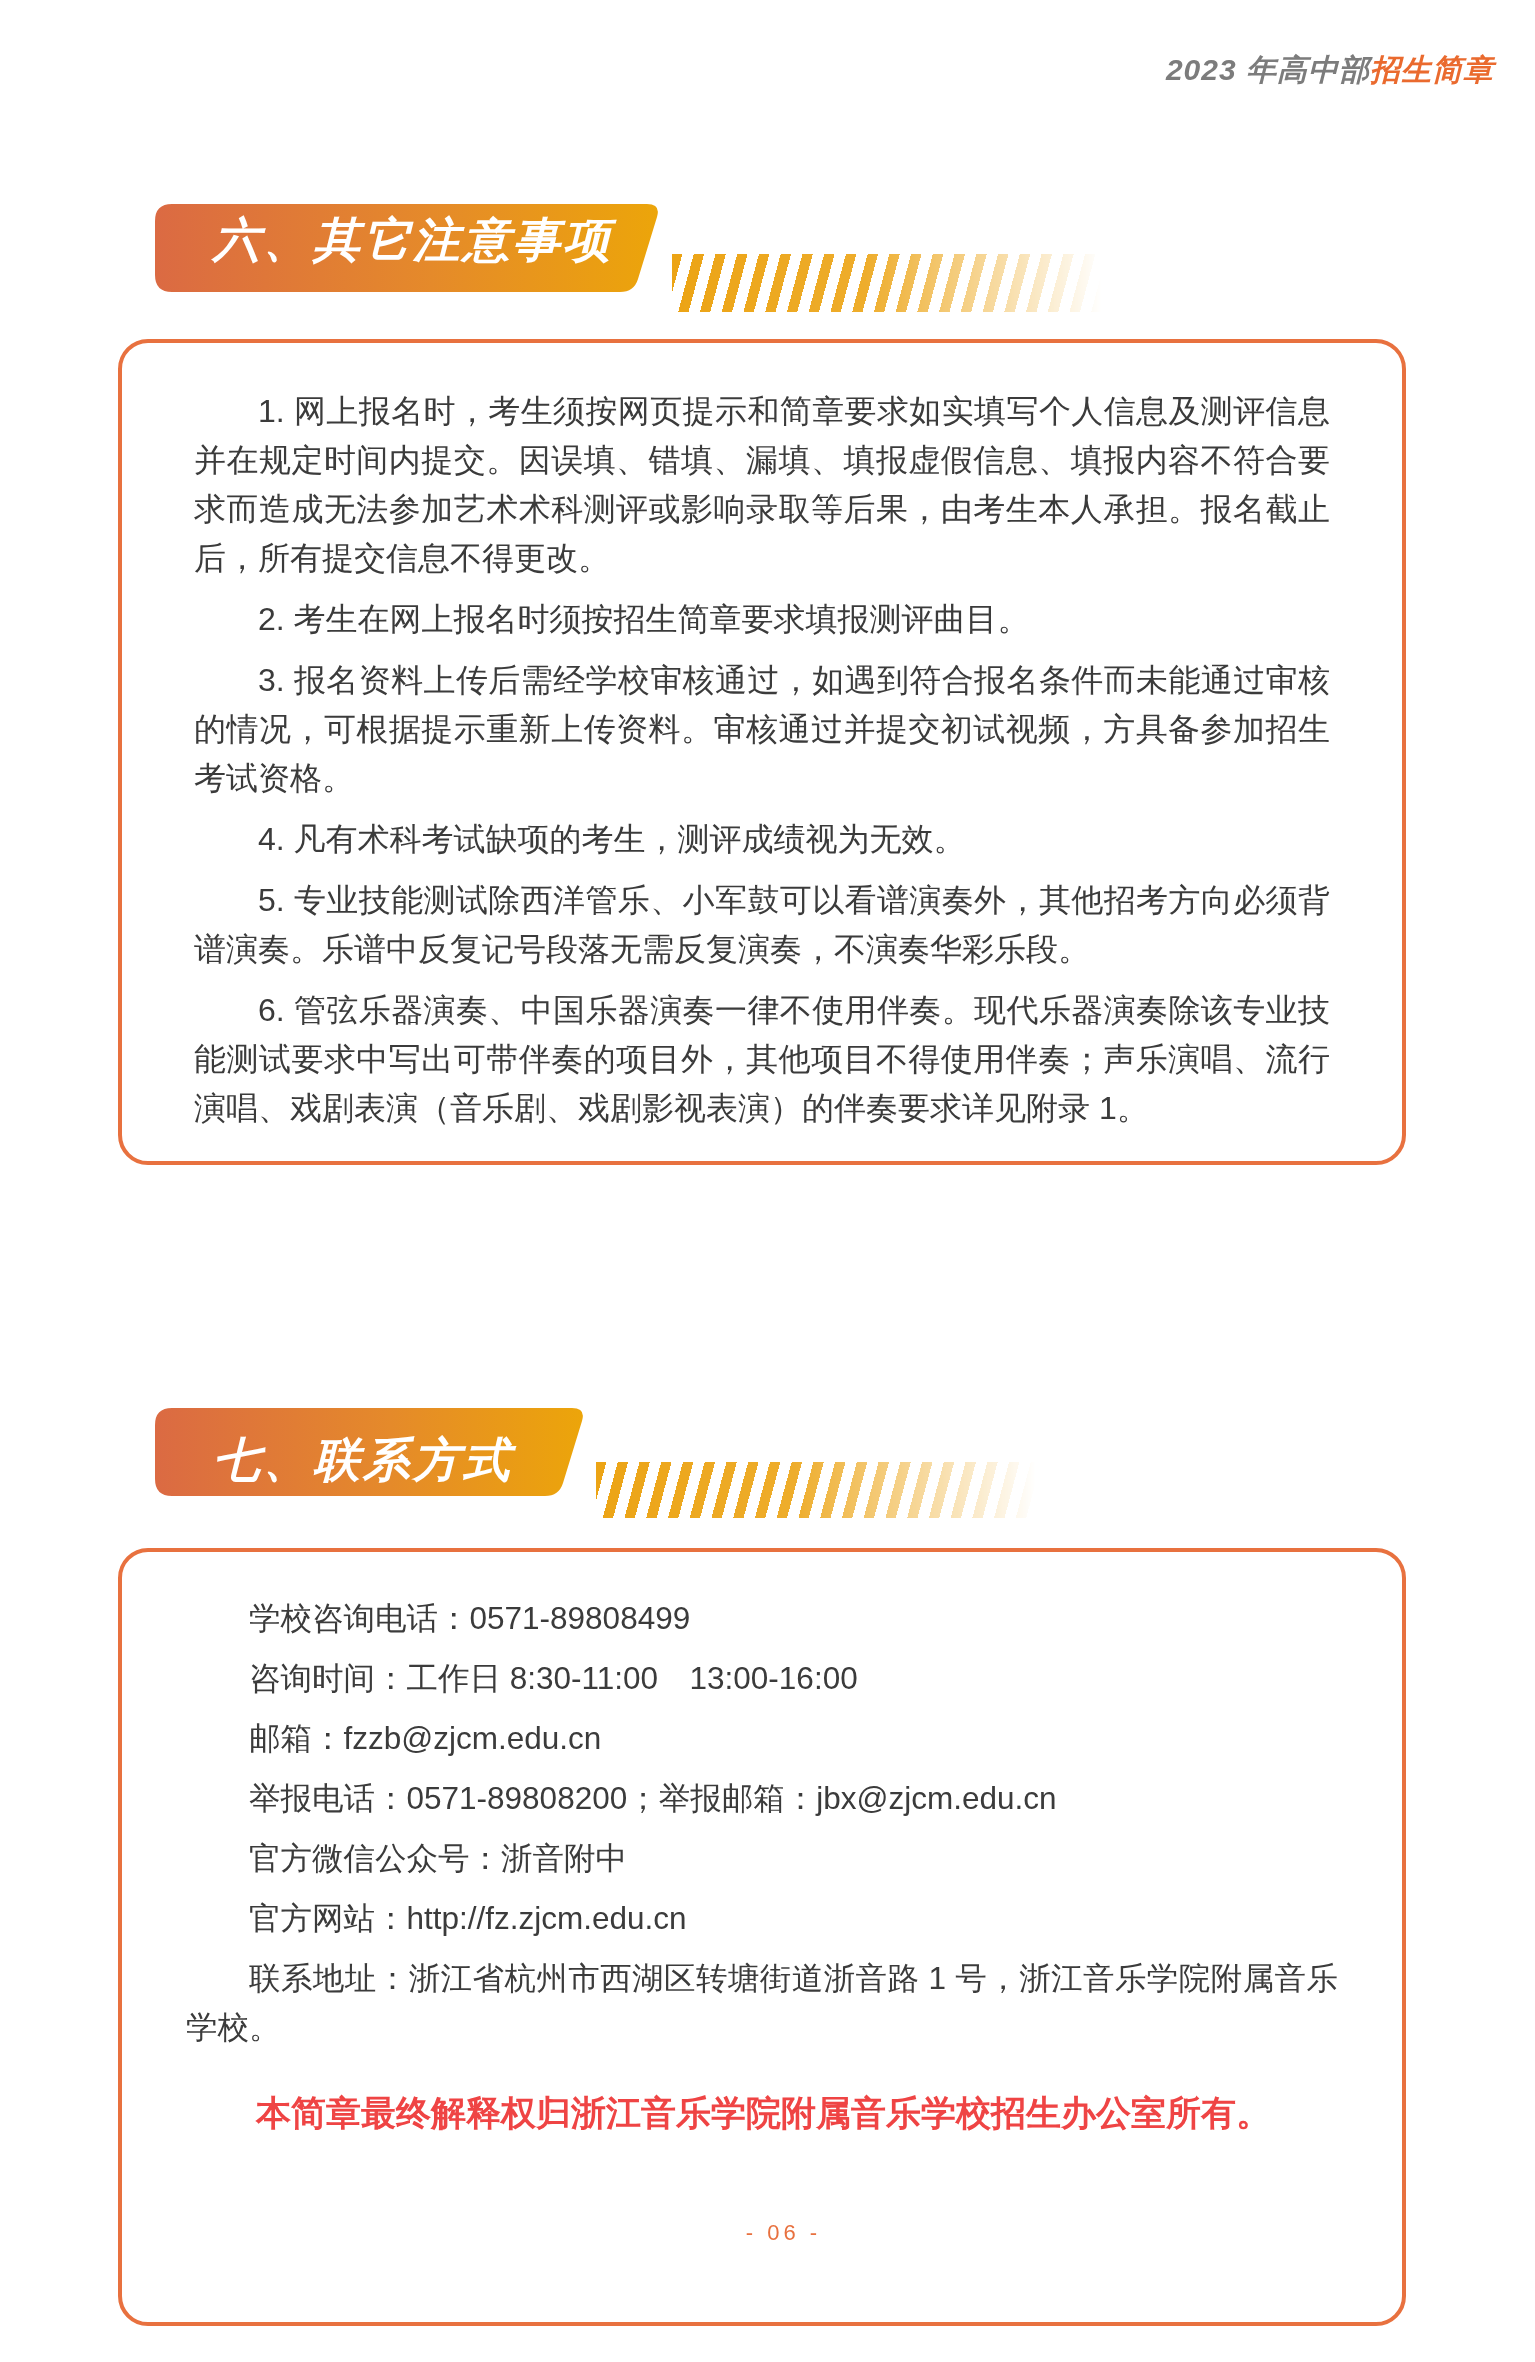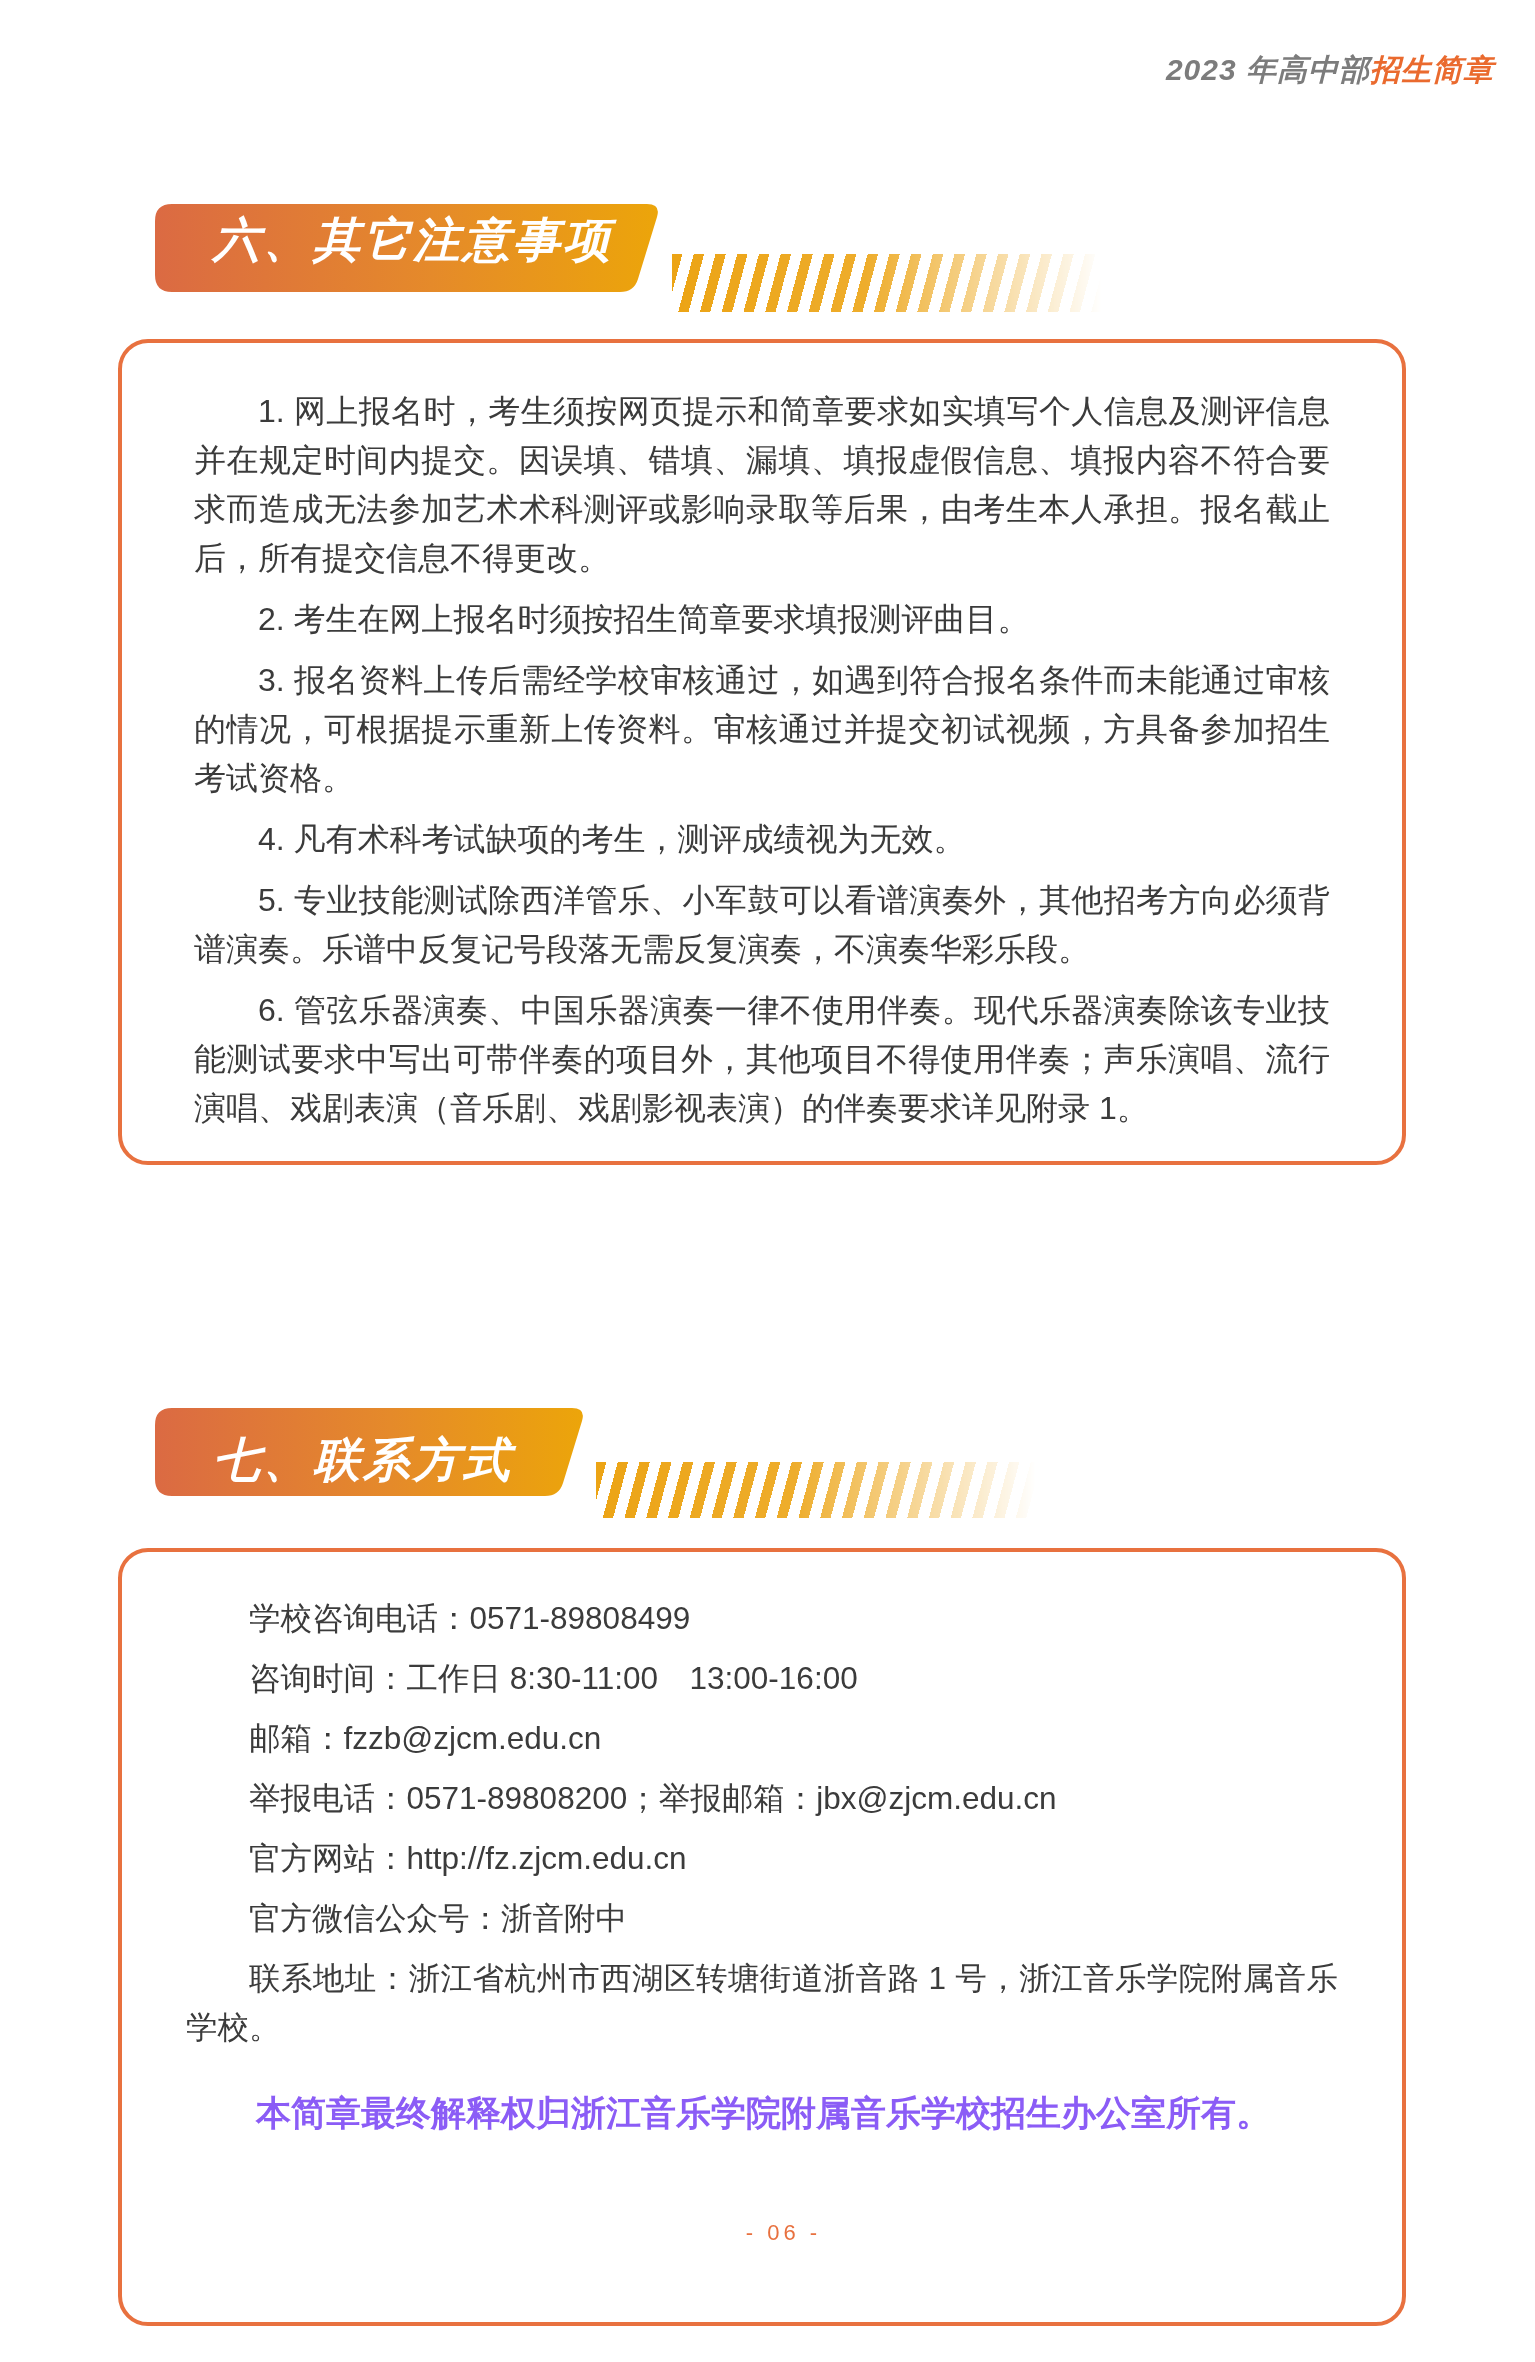--- a/index.html
+++ b/index.html
@@ -88,21 +88,21 @@
     text-indent:2em;
     color:#3b3b3b;
   }
 
   .disclaimer{
     margin:36px 0 0 0;
     font-size:35px;
     line-height:50px;
     font-weight:bold;
     text-indent:2em;
-    color:#8b5cf6;
+    color:#ef4444;
   }
 
   .page-number{
     position:absolute;
     left:0;
     bottom:116px;
     width:100%;
     text-align:center;
     font-size:22px;
     letter-spacing:4px;
@@ -158,22 +158,22 @@
     <div class="banner-title">七、联系方式</div>
   </div>
   <div class="stripes stripes-2"></div>
 
   <div class="note-box box-contact">
     <div class="box-inner">
       <p class="contact-line">学校咨询电话：0571-89808499</p>
       <p class="contact-line">咨询时间：工作日 8:30-11:00　13:00-16:00</p>
       <p class="contact-line">邮箱：fzzb@zjcm.edu.cn</p>
       <p class="contact-line">举报电话：0571-89808200；举报邮箱：jbx@zjcm.edu.cn</p>
+      <p class="contact-line">官方微信公众号：浙音附中</p>
       <p class="contact-line">官方网站：http://fz.zjcm.edu.cn</p>
-      <p class="contact-line">官方微信公众号：浙音附中</p>
       <p class="contact-line">联系地址：浙江省杭州市西湖区转塘街道浙音路 1 号，浙江音乐学院附属音乐学校。</p>
       <p class="disclaimer">本简章最终解释权归浙江音乐学院附属音乐学校招生办公室所有。</p>
     </div>
   </div>
 
   <div class="page-number">- 06 -</div>
 
 </div>
 
 </body></html>

